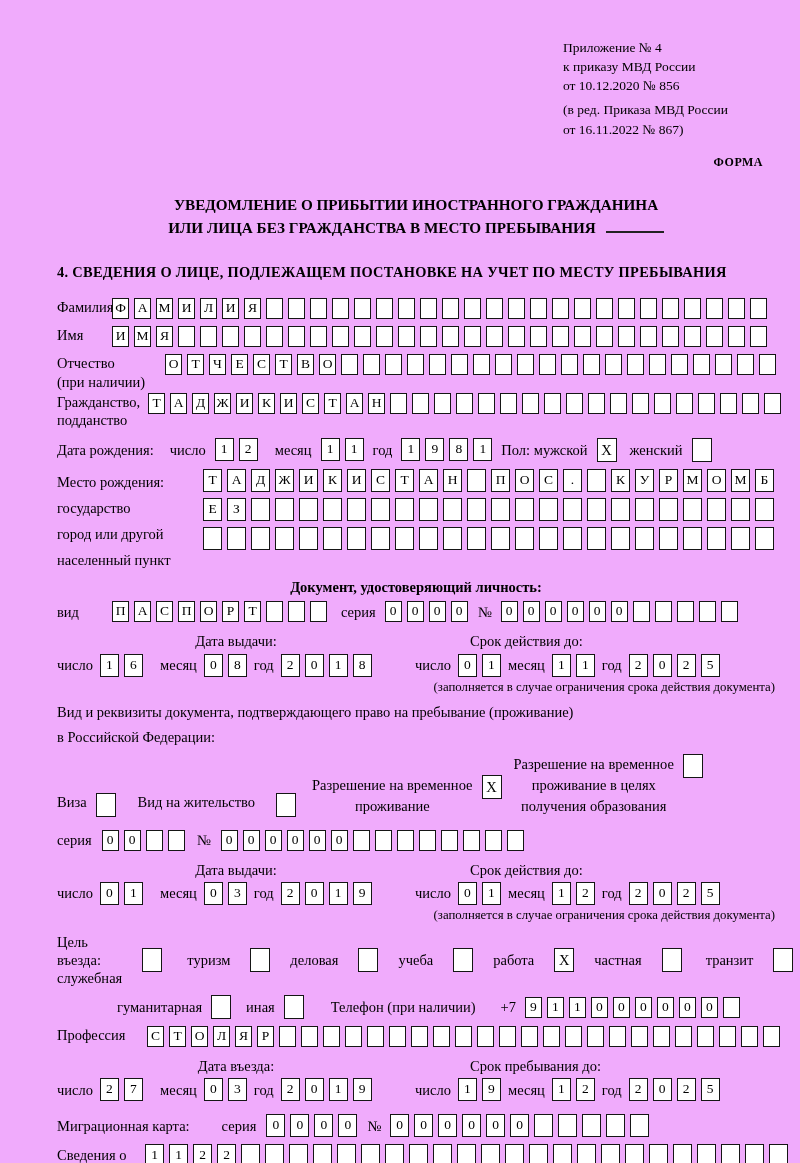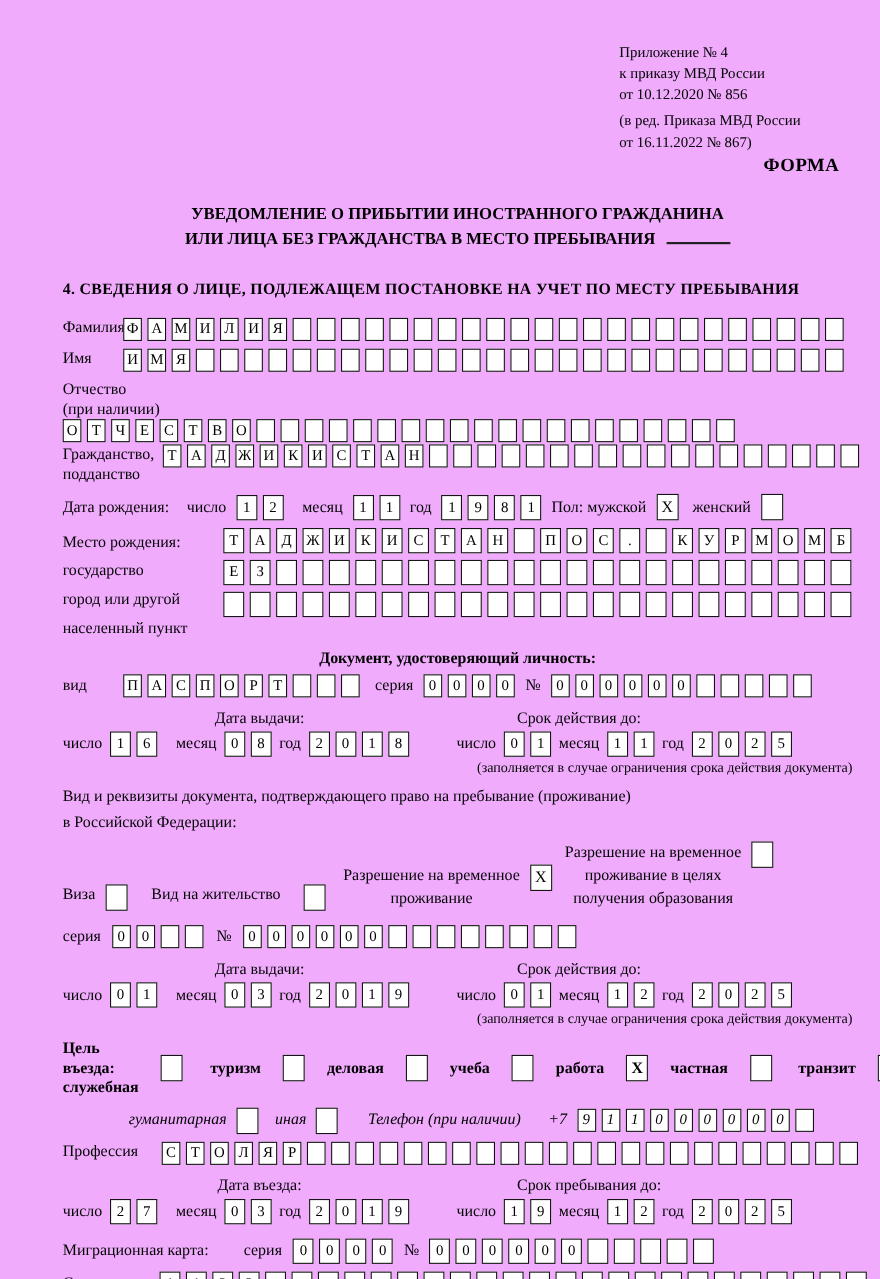--- a/index.html
+++ b/index.html
@@ -5,21 +5,21 @@
   html,body{margin:0;padding:0;background:#fff;}
   .page{
     width:800px;height:1163px;background:#f0abfc;color:#000;
     font-family:"Liberation Serif","DejaVu Serif",serif;
     font-size:14.5px;line-height:1.25;
     box-sizing:border-box;padding:38px 25px 0 57px;
     overflow:hidden;position:relative;
   }
   .appendix{margin-left:506px;font-size:13.5px;line-height:1.42;}
   .appendix-note{margin-left:506px;font-size:13.5px;line-height:1.42;margin-top:5px;}
-  .forma{text-align:right;padding-right:12px;font-weight:bold;font-size:17px;letter-spacing:.5px;}
+  .forma{text-align:right;padding-right:12px;font-weight:bold;font-size:12px;margin-top:16px;letter-spacing:.5px;}
   .title{ text-align:center;font-weight:bold;font-size:15.2px;margin-top:24px;line-height:1.5;}
   .blank-line{display:inline-block;width:58px;border-bottom:2px solid #222;height:13px;margin-left:10px;}
   .sec-head{font-weight:bold;font-size:14.4px;margin-top:24px;letter-spacing:.3px;}
   .frow{display:flex;align-items:flex-start;}
   .flabel{flex:0 0 auto;}
   .cells{display:flex;gap:5px;flex-wrap:nowrap;}
   .cell{flex:0 0 auto;width:17px;height:21px;border:1.6px solid #151515;box-sizing:border-box;
         display:flex;align-items:center;justify-content:center;
         font-size:13.5px;background:#fff;}
   .wide .cell{width:19px;height:23px;}
@@ -126,21 +126,21 @@
         <span class="cell"></span>
         <span class="cell"></span>
         <span class="cell"></span>
         <span class="cell"></span>
         <span class="cell"></span>
         <span class="cell"></span>
         <span class="cell"></span>
       </div>
   </div>
 
-  <div class="frow" style="margin-top:7px;flex-direction:column;">
+  <div class="frow" style="margin-top:7px;">
     <div class="flabel" style="width:108px;">
       <div>Отчество</div>
       <div>(при наличии)</div>
     </div>
     <div class="cells">
         <span class="cell">О</span>
         <span class="cell">Т</span>
         <span class="cell">Ч</span>
         <span class="cell">Е</span>
         <span class="cell">С</span>
@@ -514,21 +514,21 @@
       <div class="cells dt">
           <span class="cell">2</span>
           <span class="cell">0</span>
           <span class="cell">2</span>
           <span class="cell">5</span>
         </div>
     </div>
   </div>
   <div class="caption">(заполняется в случае ограничения срока действия документа)</div>
 
-  <div class="frow" style="margin-top:9px;align-items:center;gap:20px;font-weight:bold;">
+  <div class="frow" style="margin-top:9px;align-items:center;gap:20px;">
     <span>Цель въезда: служебная</span>
     <div class="cells cb">
         <span class="cell"></span>
       </div>
     <span style="margin-left:5px;">туризм</span>
     <div class="cells cb">
         <span class="cell"></span>
       </div>
     <span>деловая</span>
     <div class="cells cb">
@@ -545,21 +545,21 @@
     <span>частная</span>
     <div class="cells cb">
         <span class="cell"></span>
       </div>
     <span style="margin-left:4px;">транзит</span>
     <div class="cells cb">
         <span class="cell"></span>
       </div>
   </div>
 
-  <div class="frow" style="margin-top:8px;align-items:center;gap:9px;margin-left:60px;font-style:italic;">
+  <div class="frow" style="margin-top:8px;align-items:center;gap:9px;margin-left:60px;">
     <span>гуманитарная</span>
     <div class="cells cb">
         <span class="cell"></span>
       </div>
     <span style="margin-left:6px;">иная</span>
     <div class="cells cb">
         <span class="cell"></span>
       </div>
     <span style="margin-left:18px;">Телефон (при наличии)</span>
     <span style="margin-left:16px;">+7</span>

